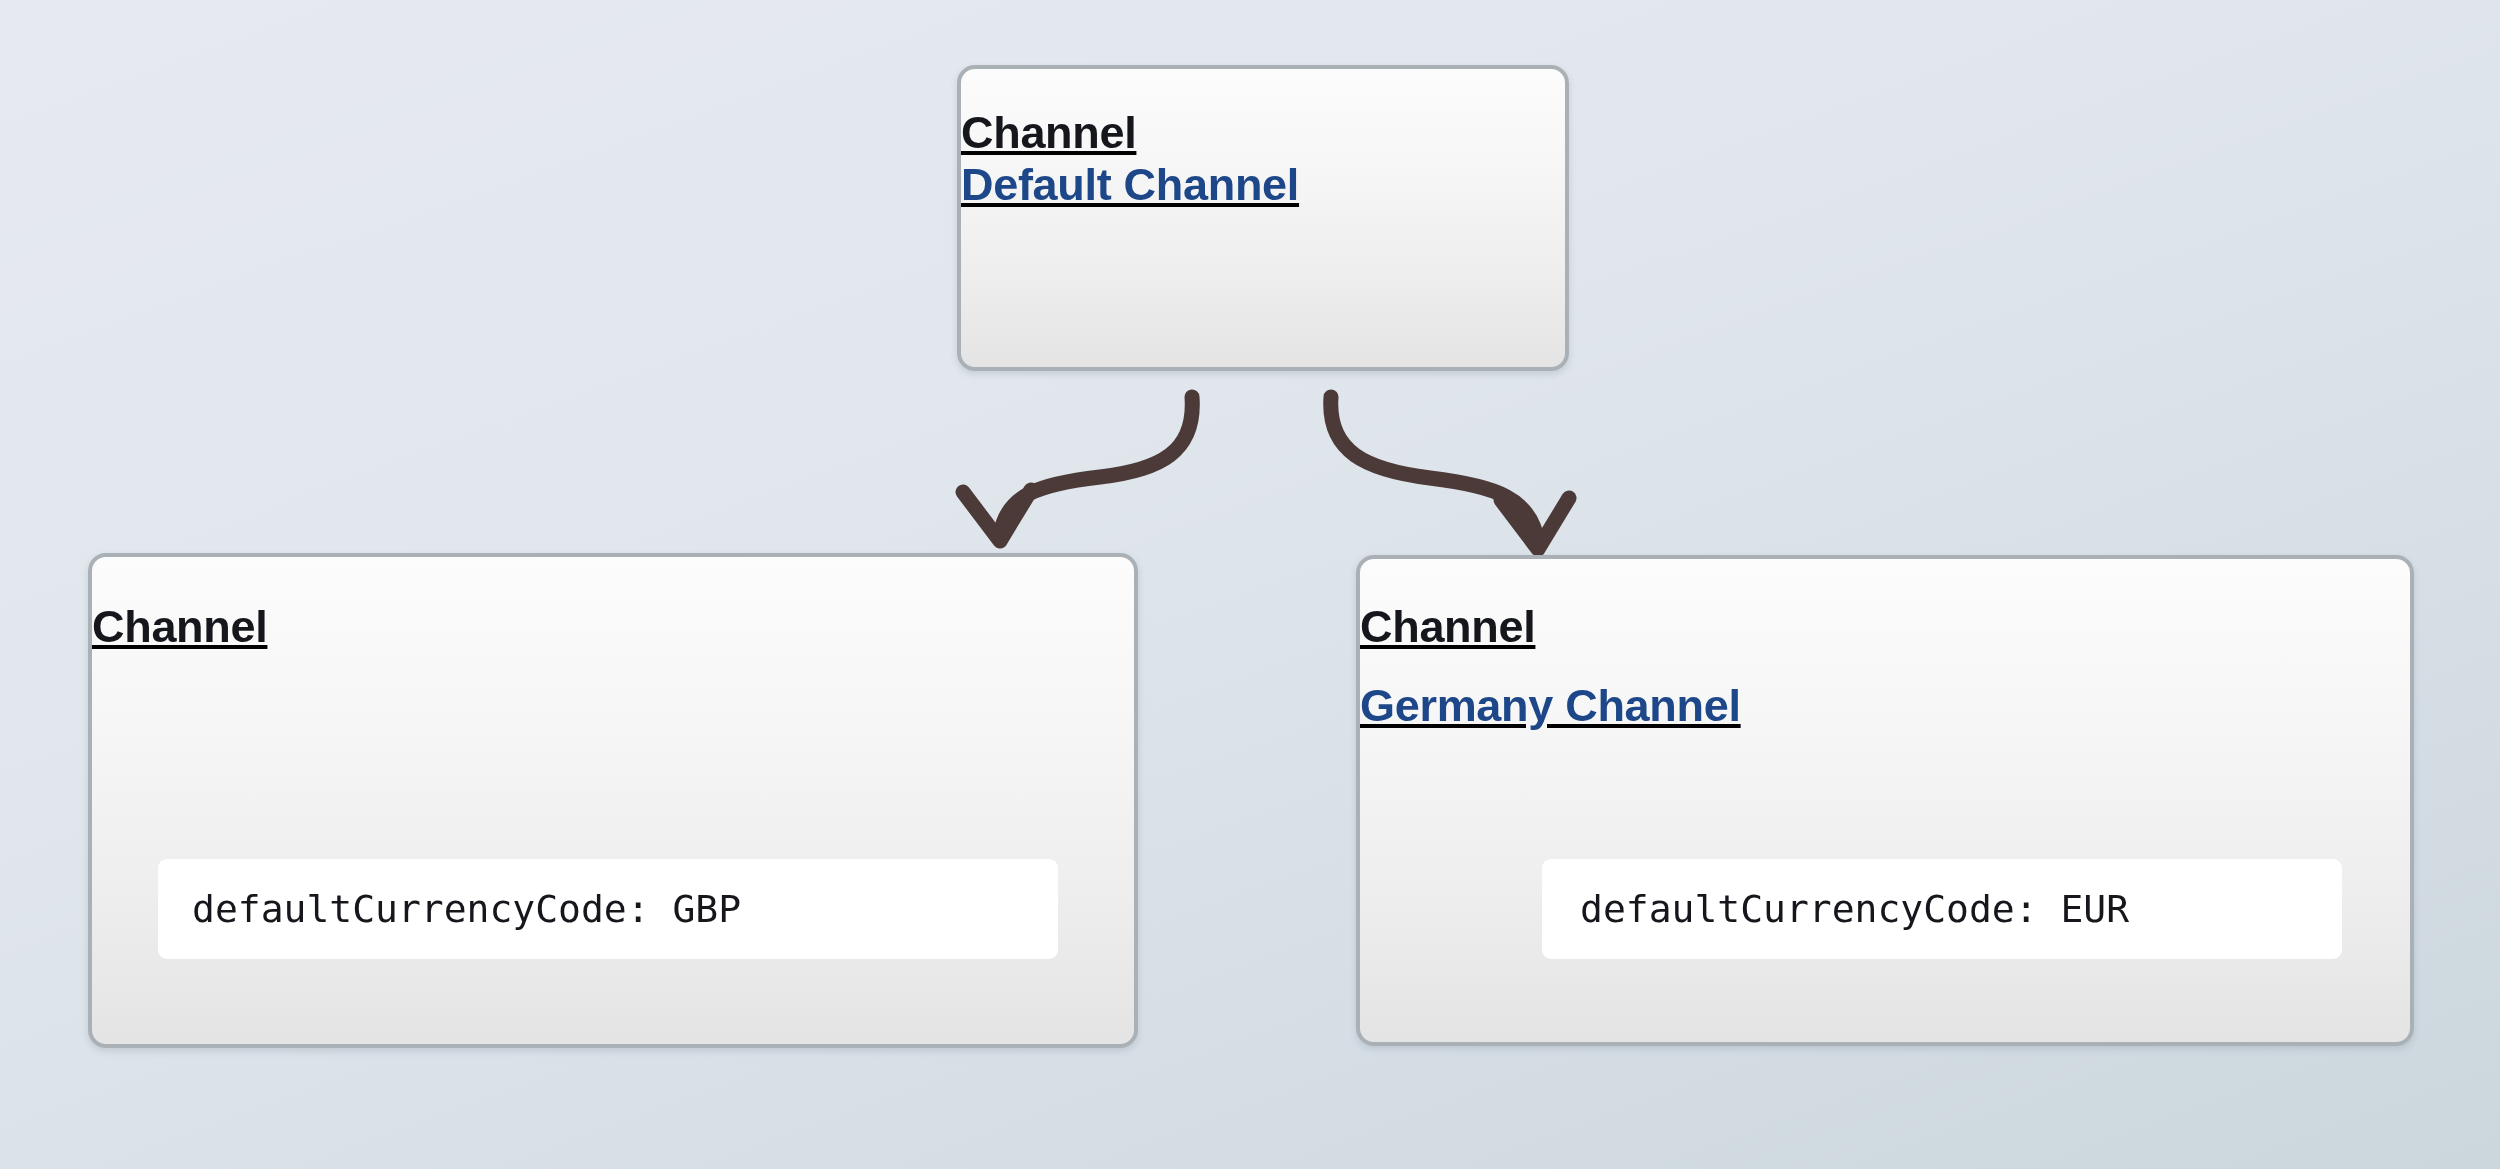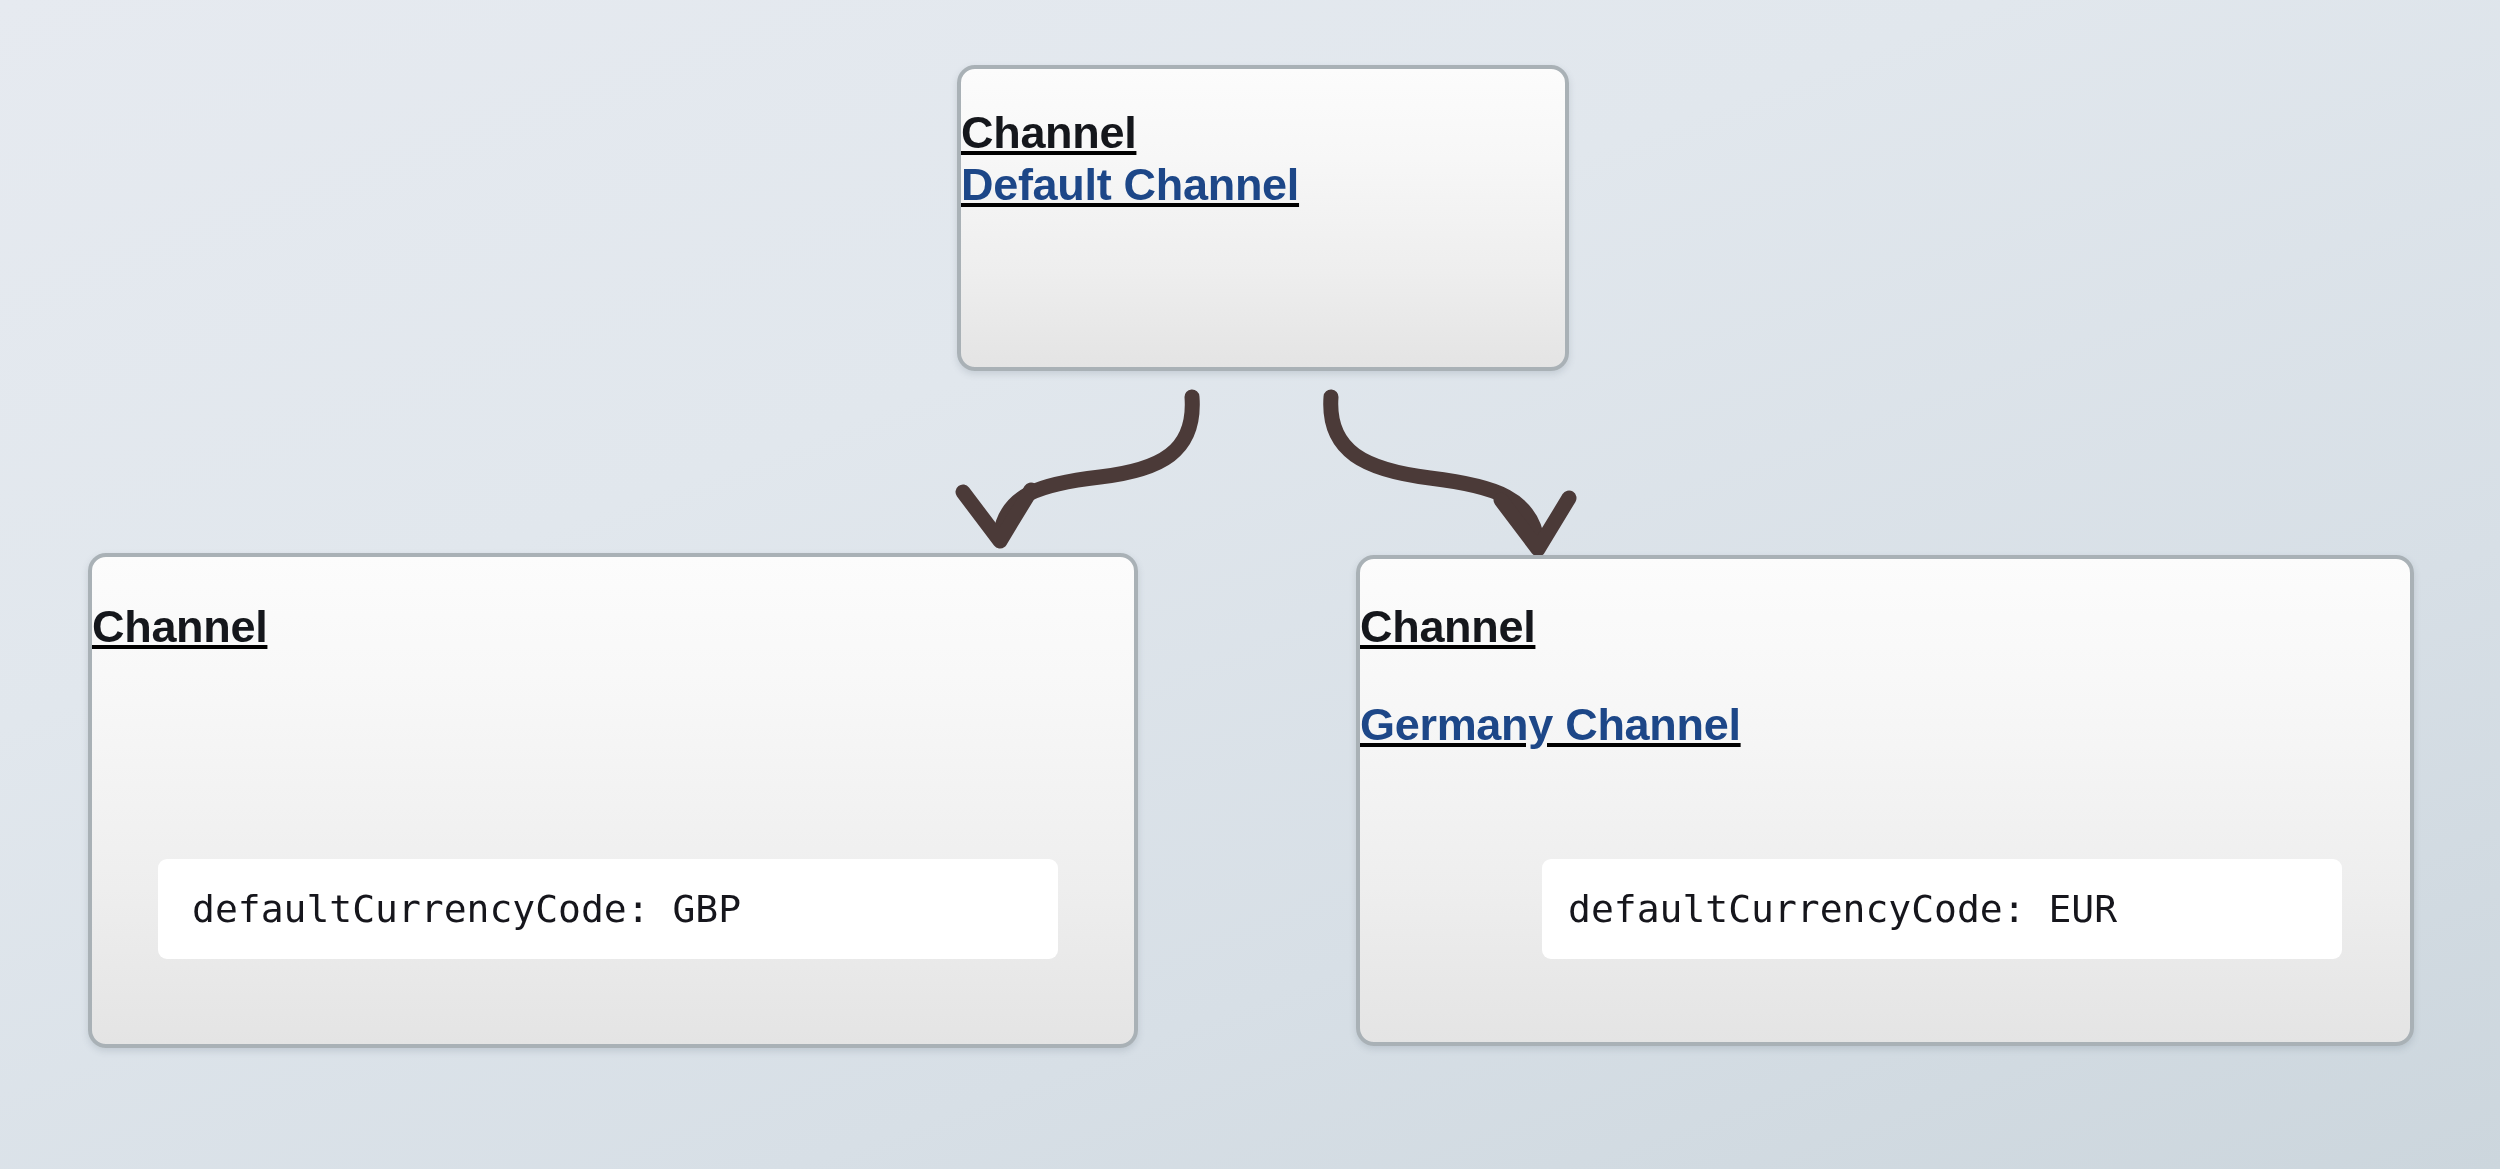--- a/index.html
+++ b/index.html
@@ -99,28 +99,28 @@
   }
 
   
   #node-de {
     left: 1356px;
     top: 555px;
     width: 1058px;
     height: 491px;
     padding-top: 42px;
   }
-  #node-de .node-title { margin-top: 46px; }
+  #node-de .node-title { margin-top: 27px; }
   #node-de .node-code {
     position: absolute;
     left: 182px;
     top: 300px;
     width: 800px;
     height: 100px;
-    padding-left: 26px;
+    padding-left: 38px;
   }
 </style>
 </head>
 <body>
 
 <div id="canvas">
 
   <svg id="edge-layer" viewBox="0 0 2500 1169">
 
     <g>

